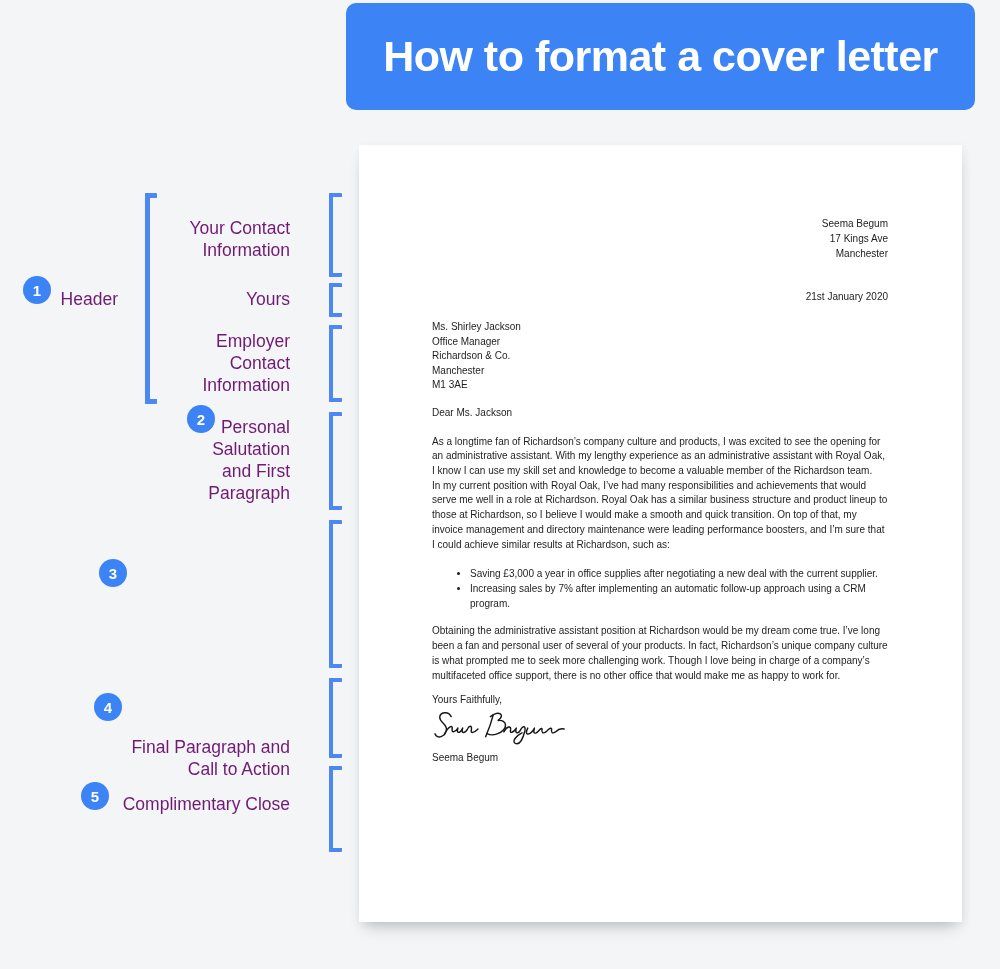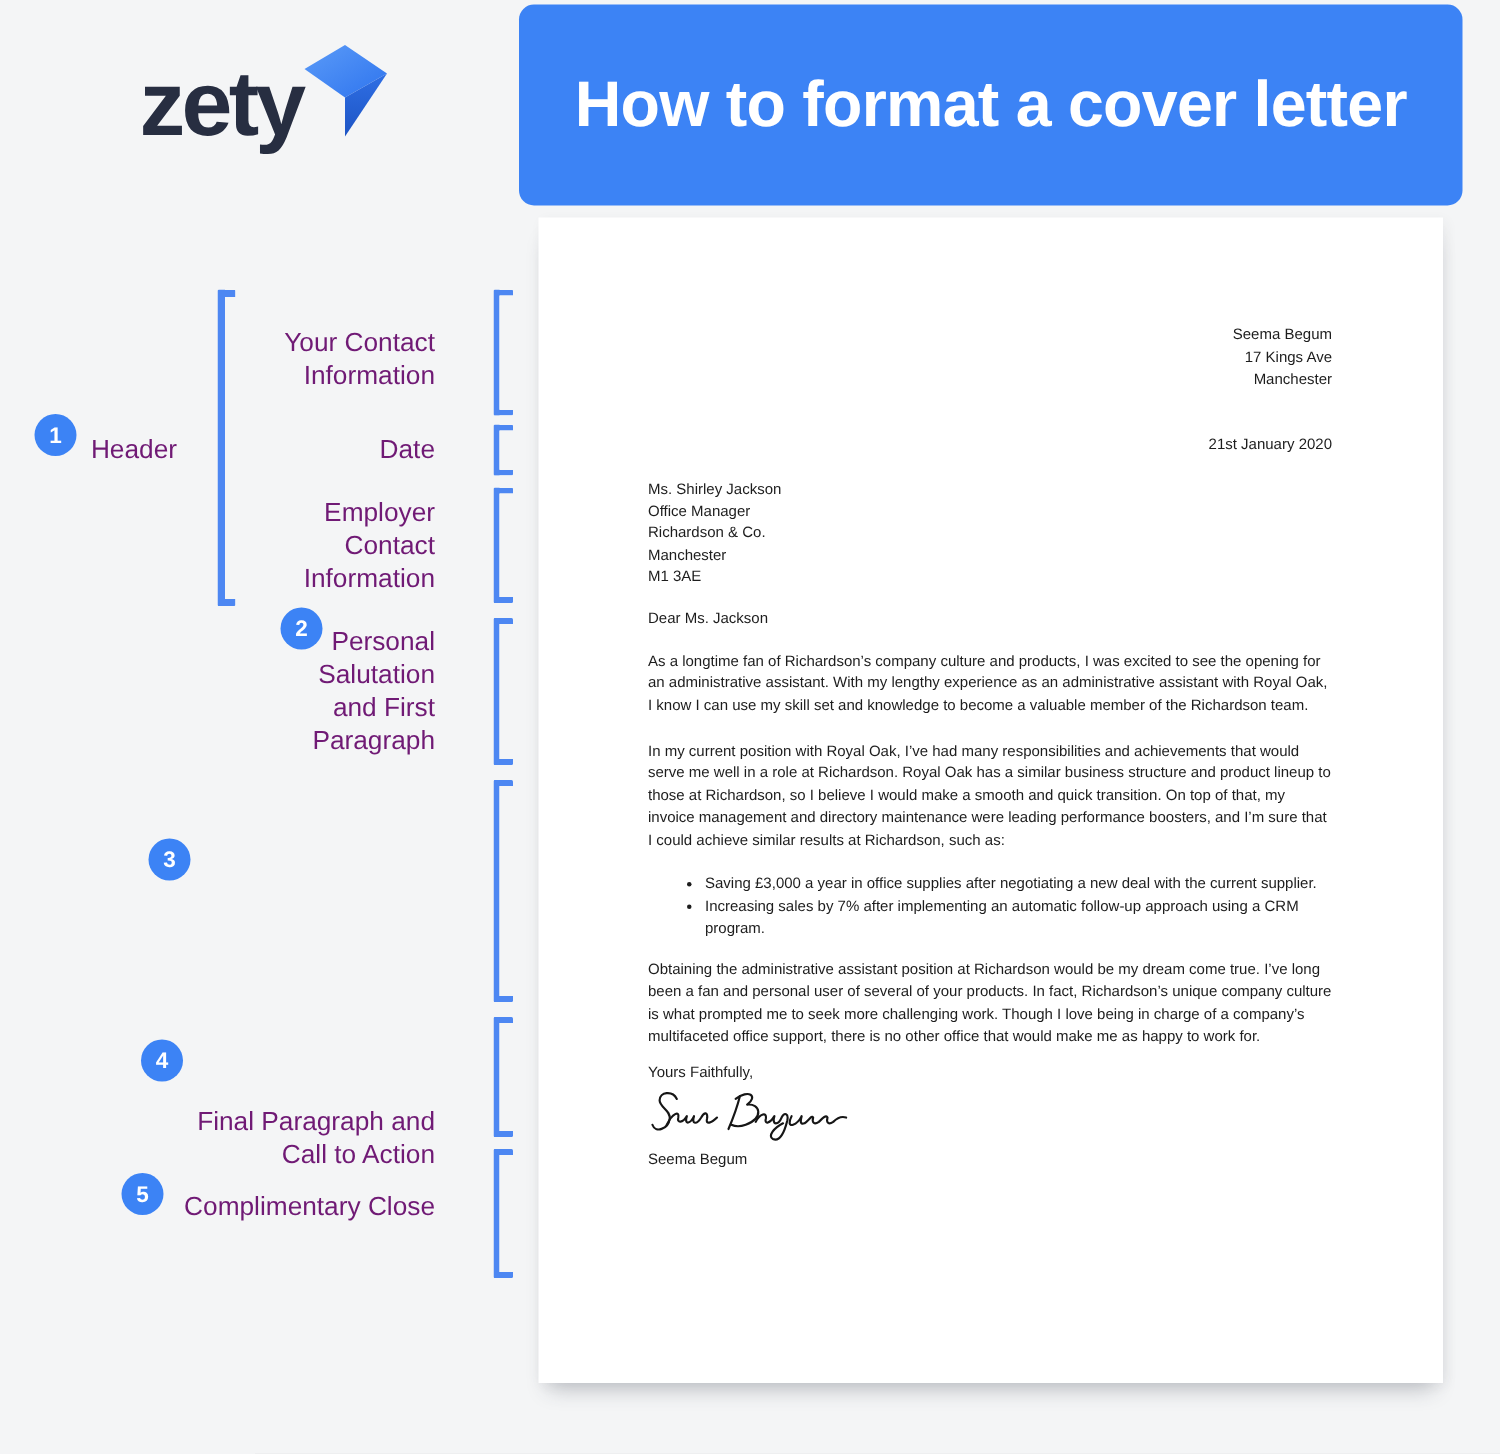--- a/index.html
+++ b/index.html
@@ -13,21 +13,21 @@
   
   .logo { position:absolute; left:93px; top:36px; width:170px; height:75px; }
   .logo-text {
     font-size:61px; font-weight:800; letter-spacing:-2.5px;
     color:#272e41; line-height:66px;
   }
   .logo-arrow { position:absolute; left:109px; top:-6px; }
 
   
   .banner {
-    position:absolute; left:346px; top:3px; width:629px; height:134px;
+    position:absolute; left:346px; top:3px; width:629px; height:107px;
     background:#3c83f5; border-radius:10px;
     display:flex; align-items:center; justify-content:center;
   }
   .banner-title {
     color:#ffffff; font-size:43px; font-weight:700; letter-spacing:-0.5px;
   }
 
   
   .step-circle {
     position:absolute; width:28px; height:28px; border-radius:50%;
@@ -79,65 +79,48 @@
   }
   .letter {
     position:absolute; left:73px; top:71px; width:456px;
     color:#1d1d1d; font-size:10px; line-height:14.7px;
   }
   .sender    { text-align:right; line-height:15px; }
   .date-line { text-align:right; margin-top:28px; line-height:15px; }
   .recipient { margin-top:16px; line-height:14.6px; }
   .salutation{ margin-top:13px; }
   .p1 { margin-top:14px; }
-  .p2 { margin-top:16px; }
+  .p2 { }
   .achievements { margin:15px 0 0 0; padding-left:38px; }
   .achievements li { padding-left:0; margin:0; }
   .p3 { margin-top:13px; }
   .closing { margin-top:9px; line-height:15px; }
   .signature-wrap { margin-top:1px; height:44px; }
   .typed-name { margin-top:-1px; }
 </style>
 </head>
 <body>
 
 <div class="canvas">
 
-  <div class="logo">
-    <span class="logo-text">zety</span>
-    <svg class="logo-arrow" width="58" height="62" viewBox="0 0 58 62">
-      <defs>
-        <linearGradient id="lgTop" x1="0" y1="0" x2="1" y2="1">
-          <stop offset="0" stop-color="#5b9bf8"></stop>
-            <stop offset="1" stop-color="#2e74ee"></stop>
-        </linearGradient>
-        <linearGradient id="lgBot" x1="0" y1="0" x2="0" y2="1">
-          <stop offset="0" stop-color="#2f6fe4"></stop>
-            <stop offset="1" stop-color="#1d54c4"></stop>
-        </linearGradient>
-      </defs>
-      <polygon points="1,16 28,0 56,19 28,35" fill="url(#lgTop)"></polygon>
-      <polygon points="28,35 56,19 28,61" fill="url(#lgBot)"></polygon>
-    </svg>
-  </div>
 
   <div class="banner">
     <div class="banner-title">How to format a cover letter</div>
   </div>
 
   <div class="step-circle c1">1</div>
   <div class="step-circle c2">2</div>
   <div class="step-circle c3">3</div>
   <div class="step-circle c4">4</div>
   <div class="step-circle c5">5</div>
 
   <div class="anno-label l-header">Header</div>
   <div class="anno-label l-your-contact">Your Contact
 Information</div>
-  <div class="anno-label l-date">Date</div>
+  <div class="anno-label l-date">Yours</div>
   <div class="anno-label l-employer">Employer
 Contact
 Information</div>
   <div class="anno-label l-personal">Personal
 Salutation
 and First
 Paragraph</div>
   <div class="anno-label l-final">Final Paragraph and
 Call to Action</div>
   <div class="anno-label l-close">Complimentary Close</div>

